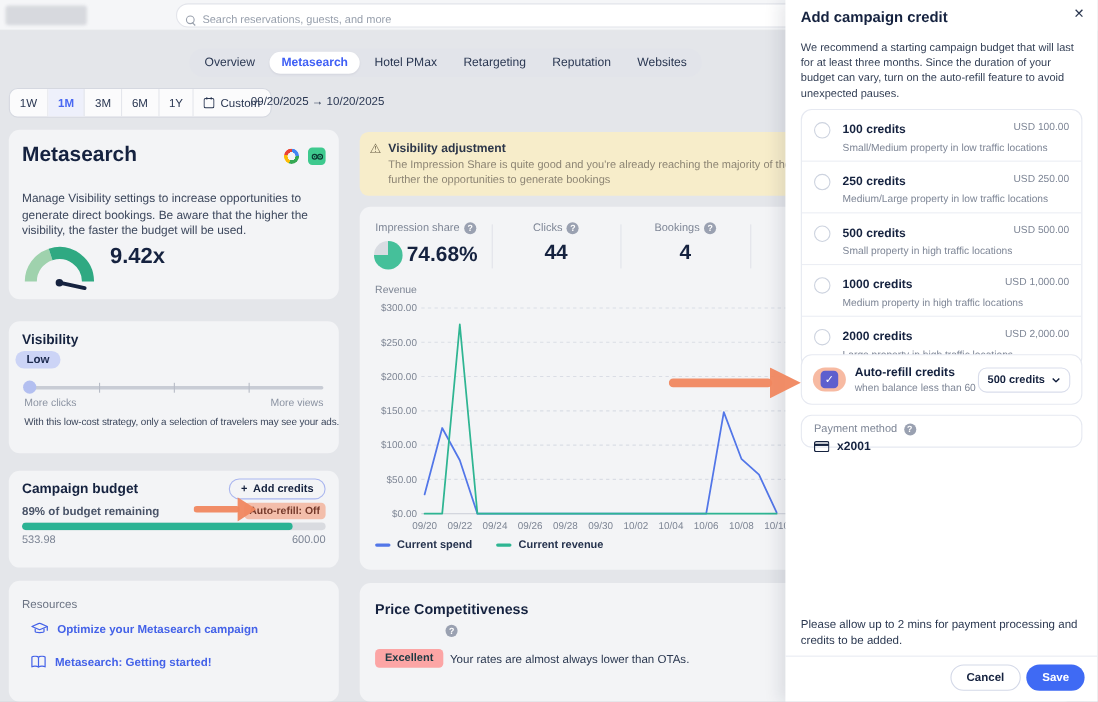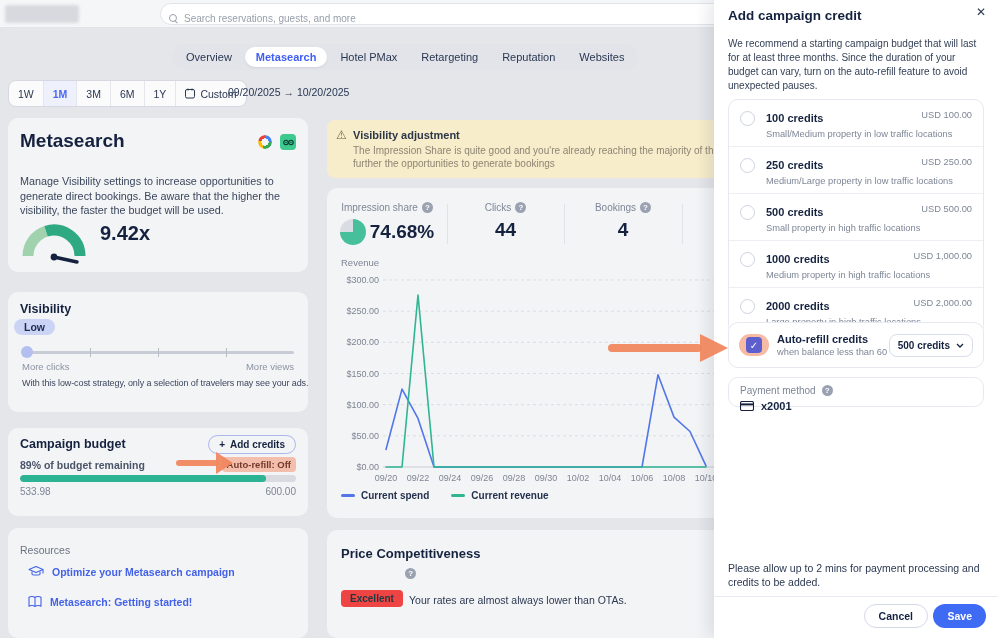--- a/index.html
+++ b/index.html
@@ -80,21 +80,21 @@
   .pie { width:26px; height:26px; border-radius:50%; }
   .help { display:inline-flex; width:11px; height:11px; border-radius:50%; background:#9aa1b1; color:#fff; font-size:8px; font-weight:700; align-items:center; justify-content:center; cursor:pointer; }
   svg.chart text.tick { font-family:"Liberation Sans",sans-serif; font-size:9px; fill:#7d8594; }
   svg.chart text.axis-title { font-family:"Liberation Sans",sans-serif; font-size:9.5px; fill:#7d8594; }
   .legend { position:absolute; left:14px; top:302px; display:flex; gap:22px; align-items:center; }
   .legend-item { display:flex; align-items:center; gap:6px; font-size:10px; font-weight:600; color:#25324d; }
   .legend-dash { width:14px; height:3px; border-radius:2px; }
 
   
   .price-title { position:absolute; left:14px; top:16px; font-size:13px; font-weight:800; color:#15223f; display:flex; gap:7px; align-items:center;flex-direction:column; }
-  .excellent-badge { position:absolute; left:14px; top:60px; background:#ef4444; color:#1d3a43; font-size:10px; font-weight:700; padding:3px 9px; border-radius:4px; }
+  .excellent-badge { position:absolute; left:14px; top:60px; background:#fca5a5; color:#1d3a43; font-size:10px; font-weight:700; padding:3px 9px; border-radius:4px; }
   .price-text { position:absolute; left:82px; top:64px; font-size:10.5px; color:#2c3951; }
 
   
   .panel { position:absolute; left:714px; top:0; width:284px; height:638px; background:#fff; box-shadow:-6px 0 14px rgba(20,30,60,.10); z-index:50; }
   .panel-title { position:absolute; left:14px; top:8px; font-size:13.5px; font-weight:800; color:#15223f; }
   .panel-close { position:absolute; right:12px; top:5px; font-size:12px; color:#2b3750; cursor:pointer; }
   .panel-intro { position:absolute; left:14px; top:37px; width:257px; font-size:10px; line-height:14px; color:#333f55; }
   .opt-card { position:absolute; left:14px; top:99px; width:256px; border:1px solid #e6e9f1; border-radius:10px; background:#fff; }
   .opt-row { display:flex; align-items:flex-start; padding:8px 11px 7px 11px; border-bottom:1px solid #eceef4; position:relative; cursor:pointer; min-height:42px; }
   .opt-row:last-child { border-bottom:none; }

